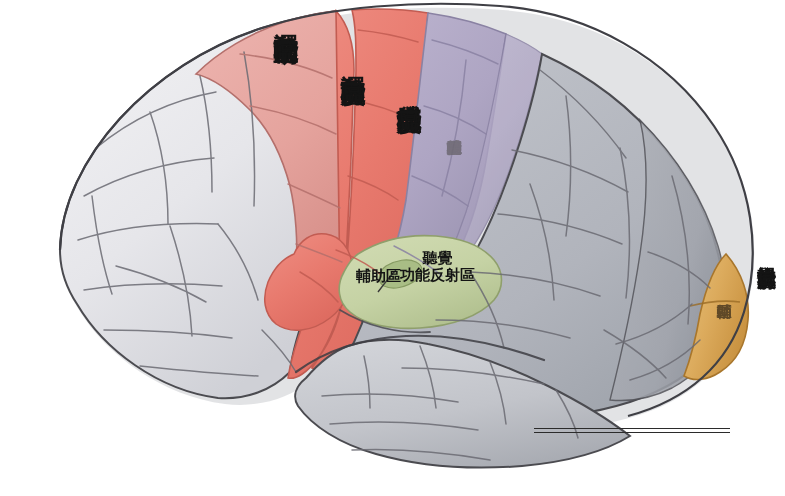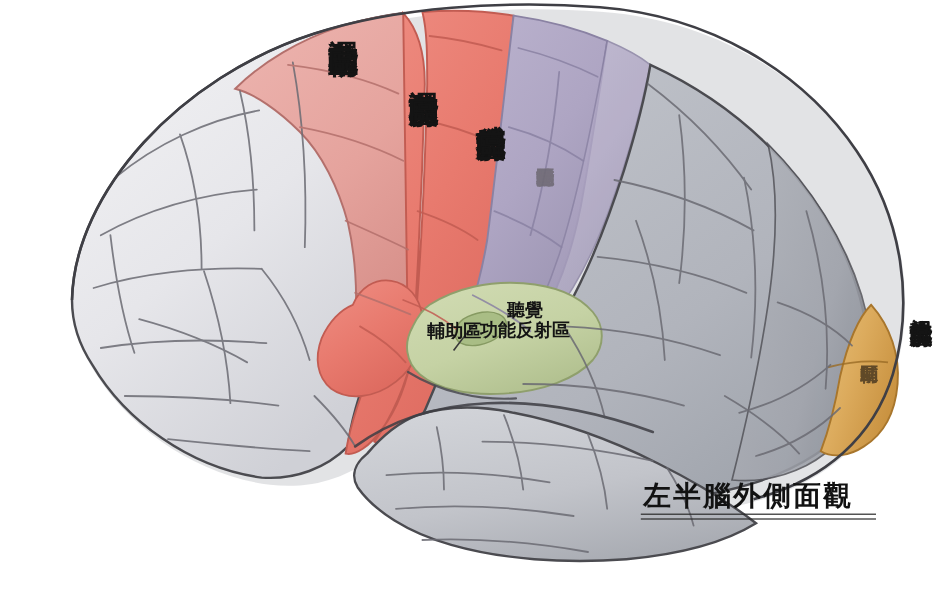--- a/index.html
+++ b/index.html
@@ -366,17 +366,16 @@
     <div>聽覺</div>
     <div>功能反射區</div>
   </div>
 
   <div class="hlabel" style="left:356px; top:268px; font-size:15px;">輔助區</div>
 
   <div class="vlabel" style="left:757px; top:250px; font-size:19px;">視覺功能反射區</div>
 
   <div class="vlabel onbrown" style="left:716px; top:292px; font-size:15px; letter-spacing:0px;">輔助區</div>
 
-  <div id="caption">左半腦外側面觀</div>
   <div id="caption-rule1"></div>
   <div id="caption-rule2"></div>
 
 </div>
 
 </body></html>

